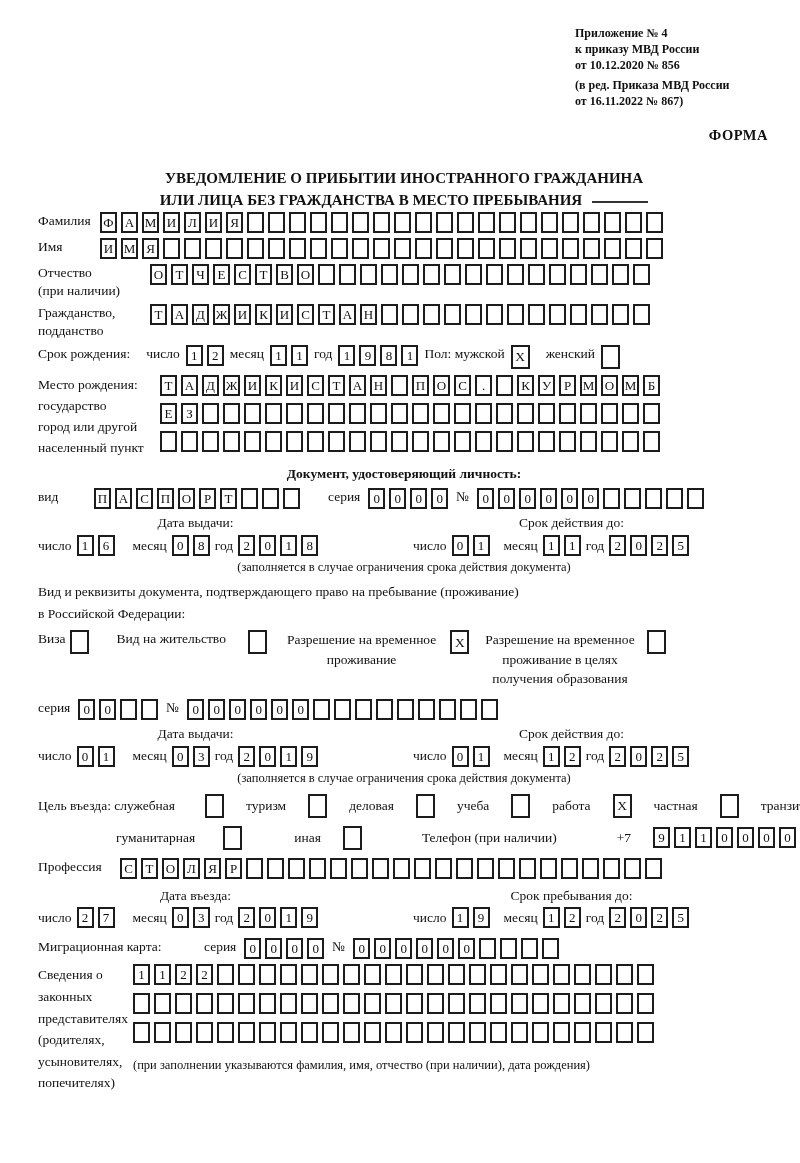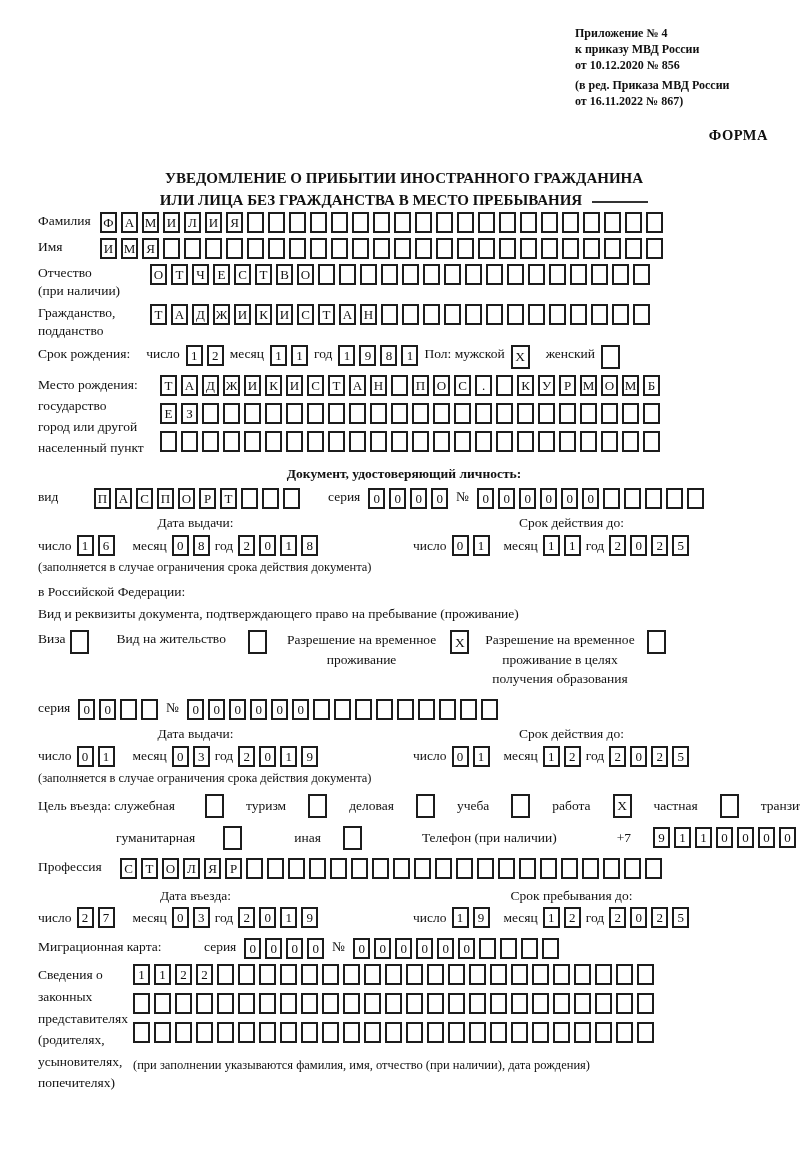--- a/index.html
+++ b/index.html
@@ -40,21 +40,21 @@
   .center-bold { text-align:center; font-weight:bold; margin:6px 0 6px 0; }
 
   .date-section { display:flex; margin-top:4px; }
   .date-col { }
   .date-col.left { width:375px; }
   .date-col.right { flex:1; }
   .date-head { text-align:center; margin-bottom:3px; }
   .date-head.left-h { padding-right:60px; }
   .date-head.right-h { padding-right:40px; }
   .date-line { display:flex; align-items:center; gap:5px; }
-  .fill-note { font-size:12.5px; text-align:left; margin-top:3px; margin-bottom:8px; }
+  .fill-note { font-size:12.5px; text-align:center; margin-top:3px; margin-bottom:8px; }
 
   .rights-row { display:flex; align-items:flex-start; margin-top:8px; margin-bottom:10px; }
   .multi { text-align:center; line-height:1.45; }
 
   .purpose-row { display:flex; align-items:center; gap:22px; margin-bottom:8px; }
   .indent { margin-left:78px; }
 
   .guardians { display:flex; align-items:flex-start; margin-top:2px; }
   .g-note { font-size:12.5px; text-align:left; margin-top:6px; }
 
@@ -416,22 +416,22 @@
             <span class="cell">2</span>
             <span class="cell">0</span>
             <span class="cell">2</span>
             <span class="cell">5</span>
           </span>
       </div>
     </div>
   </div>
   <div class="fill-note">(заполняется в случае ограничения срока действия документа)</div>
 
+  <div style="margin-bottom:4px;">Вид и реквизиты документа, подтверждающего право на пребывание (проживание)</div>
   <div style="margin-bottom:4px;">в Российской Федерации:</div>
-  <div style="margin-bottom:4px;">Вид и реквизиты документа, подтверждающего право на пребывание (проживание)</div>
 
   <div class="rights-row">
     <span class="lbl">Виза</span>
     <span class="checkbox" style="margin-left:4px;"></span>
     <span class="sp28"></span>
     <span class="lbl">Вид на жительство</span>
     <span class="checkbox" style="margin-left:22px;"></span>
     <span class="sp20"></span>
     <span class="multi lbl">
       <span>Разрешение на временное</span><br>

